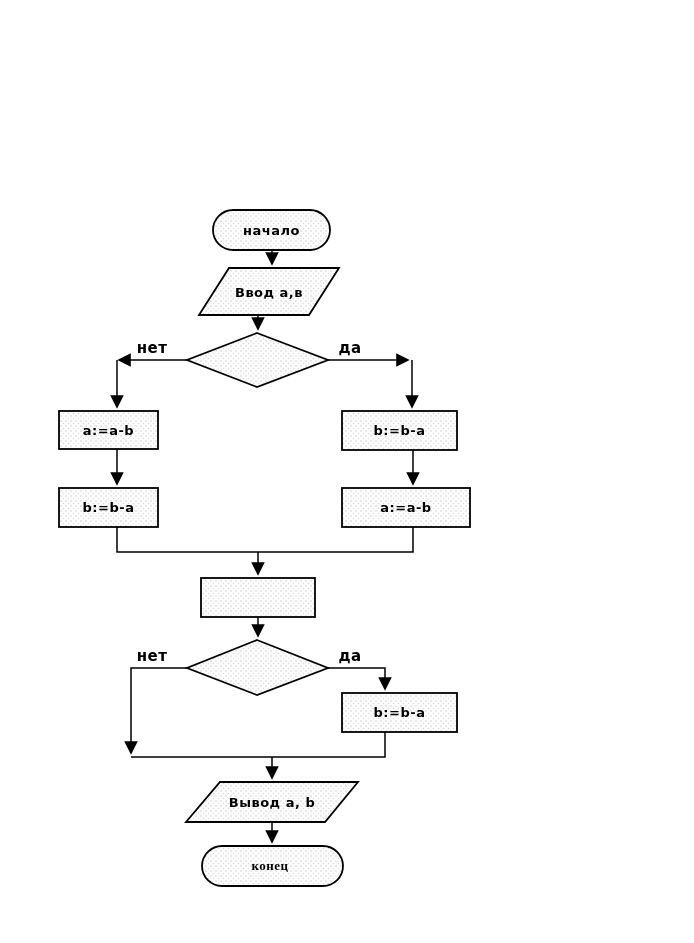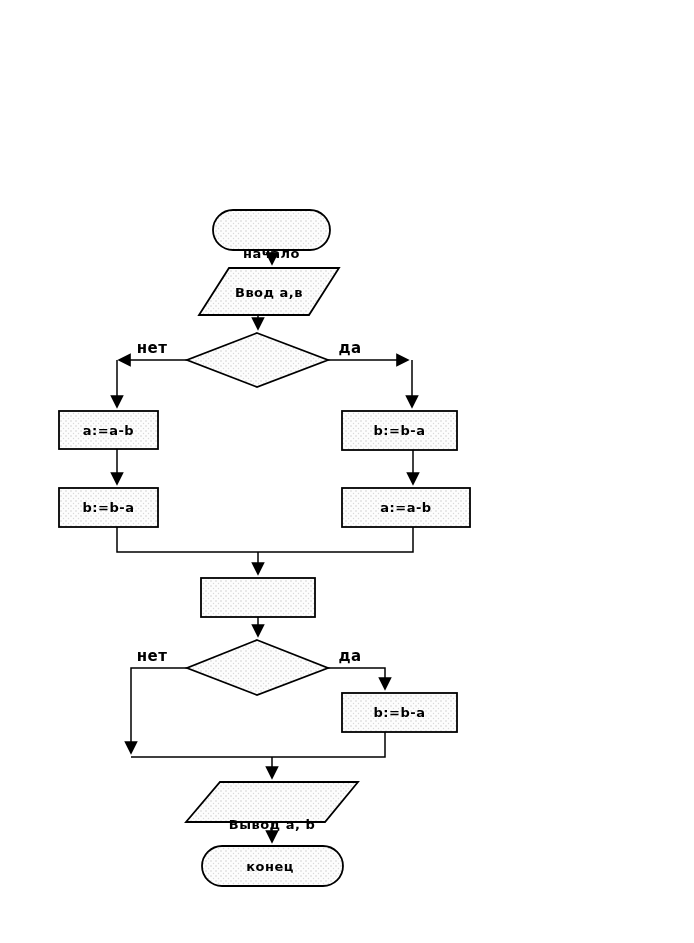--- a/index.html
+++ b/index.html
@@ -100,36 +100,36 @@
       <polygon points="257,640 328,668 257,695 187,668"></polygon>
 
       <rect x="342" y="693" width="115" height="39"></rect>
 
       <polygon points="220,782 358,782 325,822 186,822"></polygon>
 
       <rect x="202" y="846" width="141" height="40" rx="20" ry="20"></rect>
     </g>
   </svg>
 
-  <span class="lbl" style="left:213px; top:210px; width:117px; height:40px;margin-top:23px;">начало</span>
+  <span class="lbl" style="left:213px; top:210px; width:117px; height:40px;">начало</span>
 
   <span class="lbl" style="left:199px; top:268px; width:140px; height:48px;">Ввод а,в</span>
 
   <span class="lbl small" style="left:132px; top:340px; width:40px; height:15px;">нет</span>
   <span class="lbl small" style="left:332px; top:340px; width:36px; height:15px;">да</span>
 
   <span class="lbl" style="left:59px; top:411px; width:99px; height:38px;">a:=a-b</span>
   <span class="lbl" style="left:59px; top:488px; width:99px; height:39px;">b:=b-a</span>
 
   <span class="lbl" style="left:342px; top:411px; width:115px; height:39px;">b:=b-a</span>
   <span class="lbl" style="left:342px; top:488px; width:128px; height:39px;">a:=a-b</span>
 
 
   <span class="lbl small" style="left:132px; top:648px; width:40px; height:15px;">нет</span>
   <span class="lbl small" style="left:332px; top:648px; width:36px; height:15px;">да</span>
 
   <span class="lbl" style="left:342px; top:693px; width:115px; height:39px;">b:=b-a</span>
 
-  <span class="lbl" style="left:186px; top:804px; width:172px; height:40px;">Вывод а, b</span>
+  <span class="lbl" style="left:186px; top:782px; width:172px; height:40px;">Вывод а, b</span>
 
-  <span class="lbl" style="left:202px; top:846px; width:136px; height:40px;">конец</span>
+  <span class="lbl" style="left:202px; top:846px; width:136px; height:40px;font-family:Liberation Serif, serif;">конец</span>
 
 </div>
 
 </body></html>

